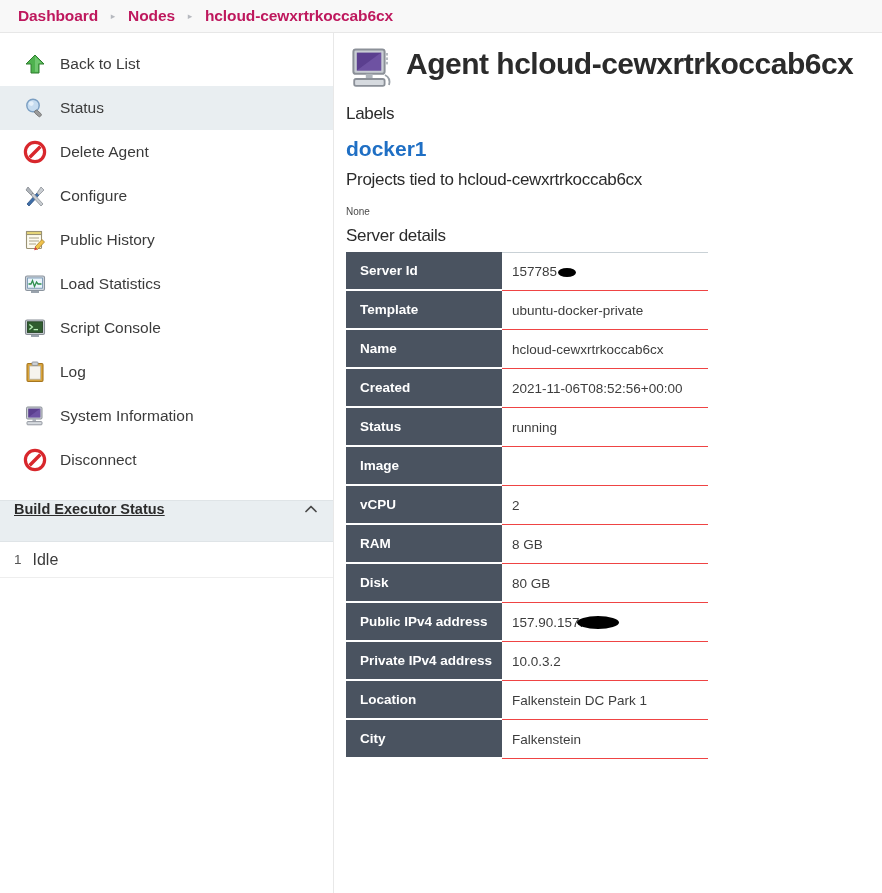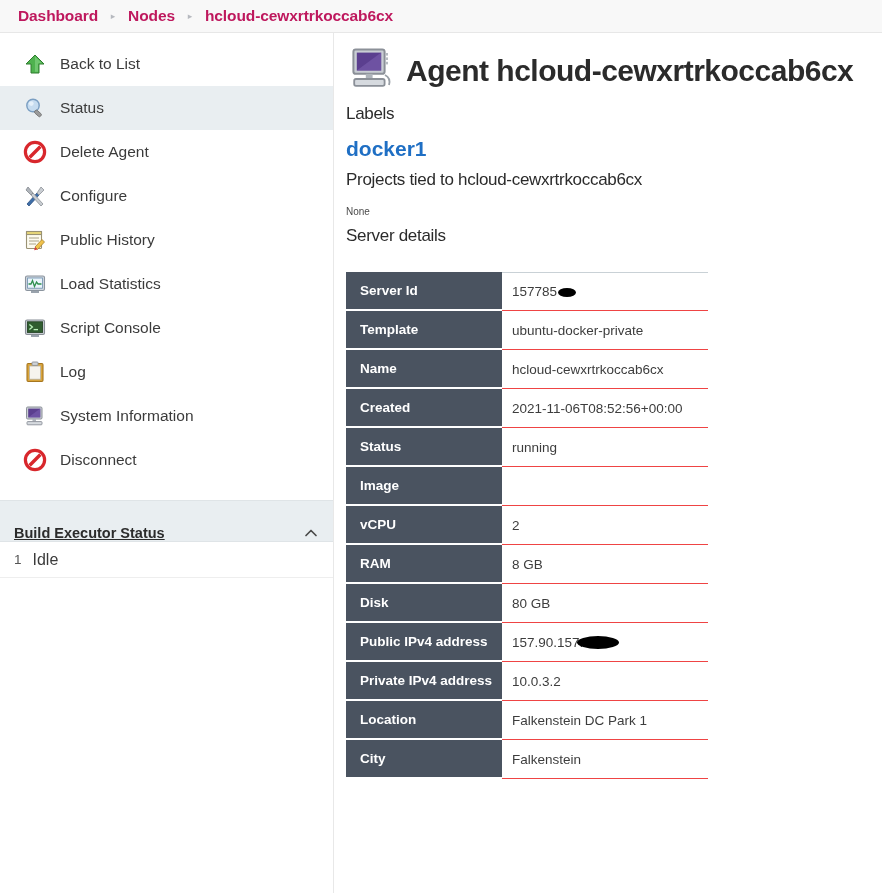--- a/index.html
+++ b/index.html
@@ -71,21 +71,21 @@
     white-space: nowrap;
   }
 
   .bes-header {
     margin-top: 18px;
     height: 42px;
     background: #e9eef1;
     border-top: 1px solid #dfe4e7;
     border-bottom: 1px solid #dfe4e7;
     display: flex;
-    align-items: flex-end;
+    align-items: flex-start;
     padding: 0 14px;
     cursor: pointer;
   }
   .bes-title {
     font-size: 14.5px;
     font-weight: bold;
     color: #2b2b2b;
     text-decoration: underline;
     flex: 1;
   }
@@ -102,21 +102,21 @@
   .bes-state { font-size: 16px; color: #3b3b3b; }
 
   
   .main {
     flex: 1;
     padding: 14px 0 0 12px;
     overflow: hidden;
   }
   .agent-title-row {
     display: flex;
-    align-items: center;
+    align-items: flex-start;
     gap: 10px;
     margin-bottom: 2px;
   }
   .agent-title {
     font-size: 30px;
     font-weight: bold;
     color: #2b2b2b;
     letter-spacing: -0.5px;
     white-space: nowrap;
   }
@@ -138,21 +138,21 @@
     cursor: pointer;
   }
   .none-text {
     font-size: 10px;
     color: #4a4a4a;
     margin-top: 16px;
   }
 
   
   table.details {
-    margin-top: 26px;
+    margin-top: 6px;
     border-collapse: separate;
     border-spacing: 0;
     width: 362px;
     table-layout: fixed;
   }
   table.details th {
     width: 156px;
     background: #4a5360;
     color: #ffffff;
     font-size: 13.5px;

